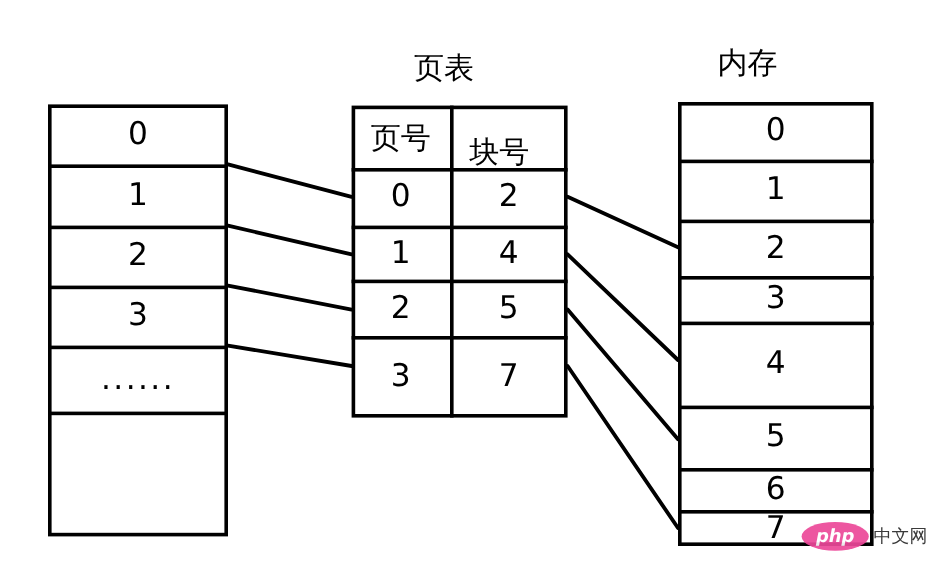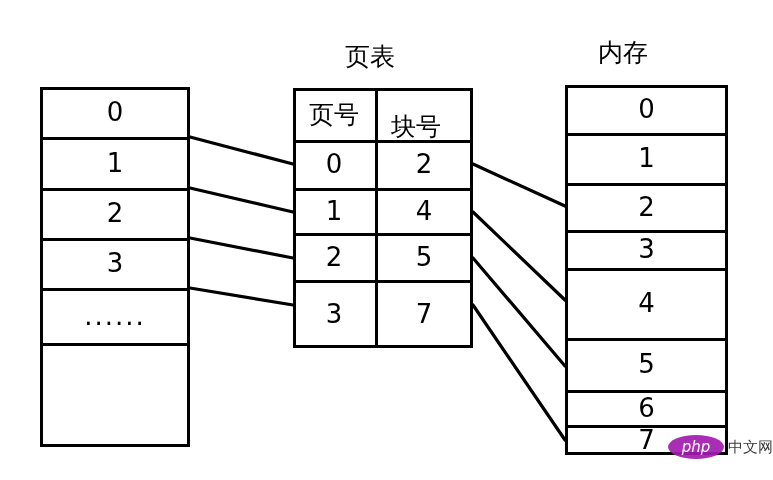--- a/index.html
+++ b/index.html
@@ -69,28 +69,28 @@
     width: 105px;
     height: 30px;
     display: flex;
     align-items: center;
     gap: 4px;
   }
   #wm-badge {
     width: 56px;
     height: 24px;
     border-radius: 50%;
-    background: #a21caf;
+    background: #ec4899;
     display: flex;
     align-items: center;
     justify-content: center;
     color: #ffffff;
     font-size: 15px;
     font-style: italic;
-    font-weight: normal;
+    font-weight: bold;
     letter-spacing: 0px;
     opacity: 0.92;
   }
   #wm-text {
     font-size: 15px;
     color: #3a3a3a;
     white-space: nowrap;
   }
   svg.lines {
     position: absolute;

